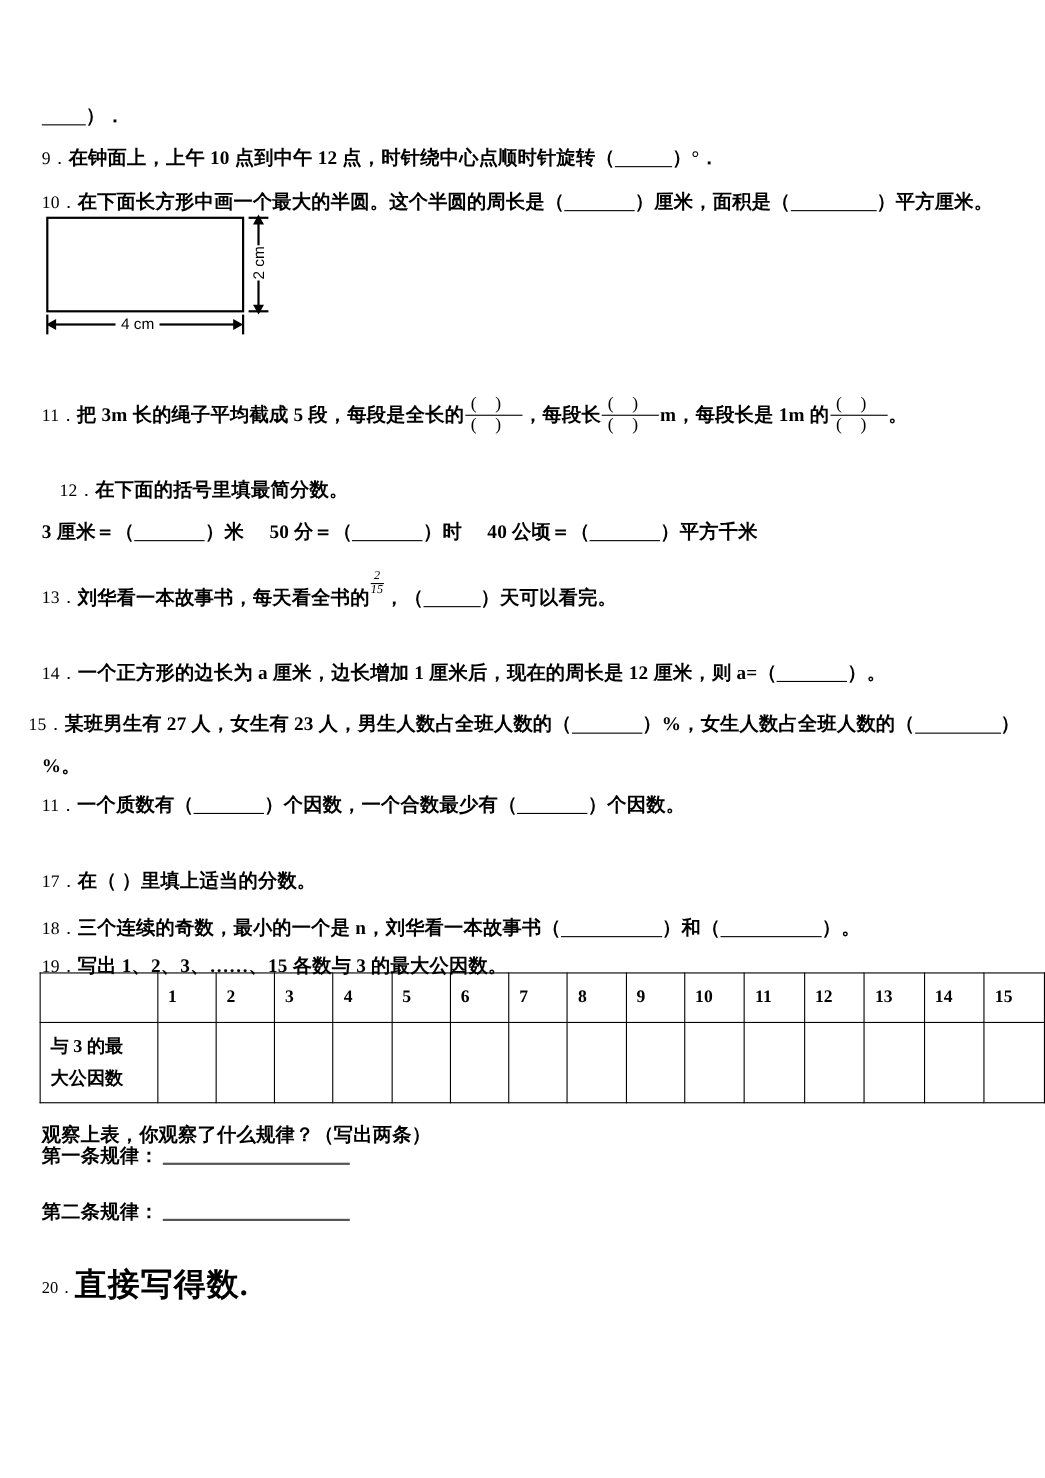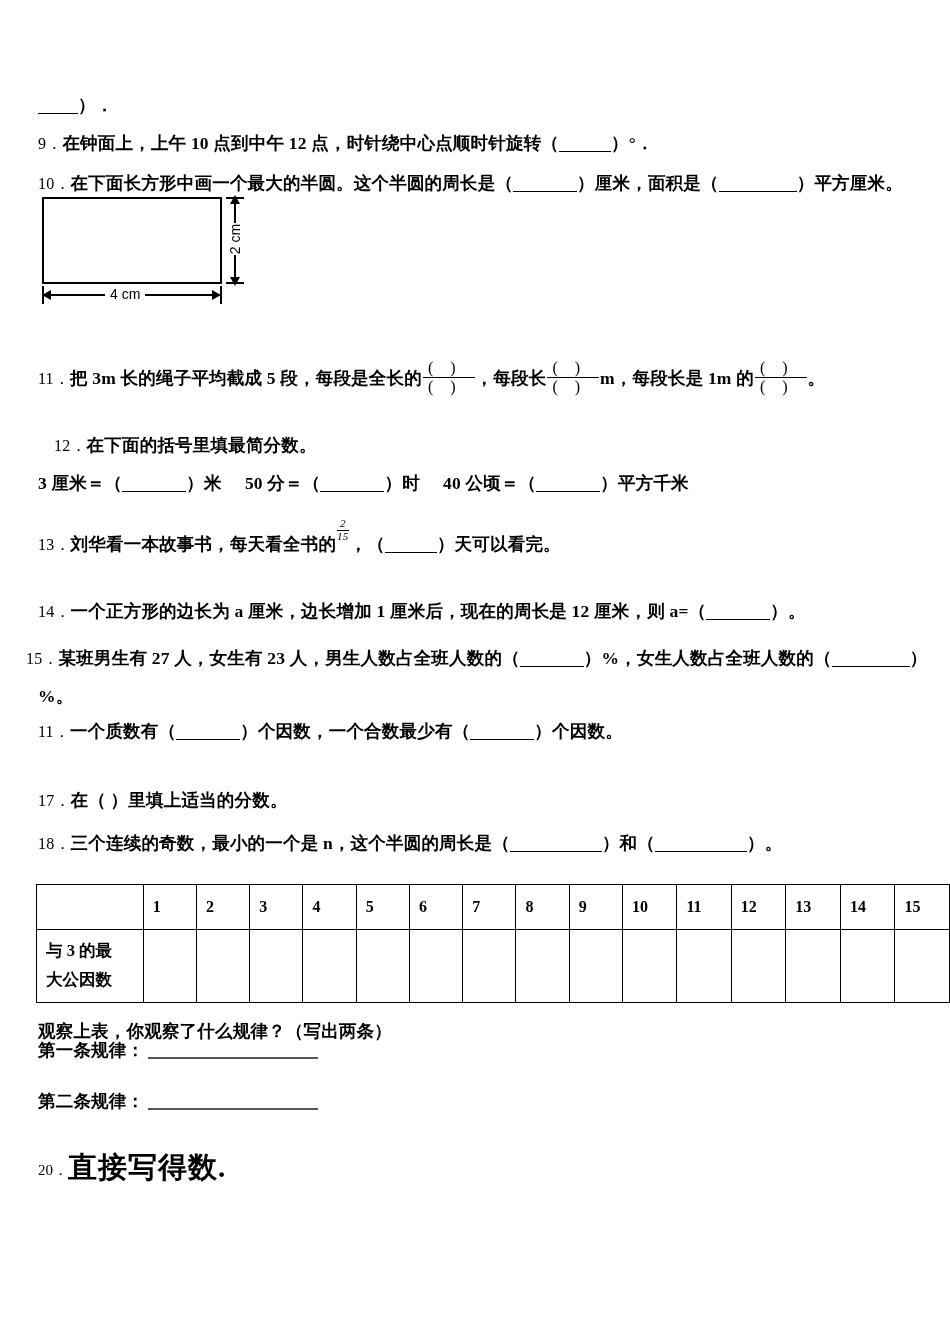--- a/index.html
+++ b/index.html
@@ -255,23 +255,26 @@
 
   <div class="q" style="left:38px; top:718px;">
     <span class="qnum">11．</span><span><span>一个质数有（</span><span class="blank b-md"></span><span>）个因数，一个合数最少有（</span><span class="blank b-md"></span><span>）个因数。</span></span>
   </div>
 
   <div class="q" style="left:38px; top:755px;margin-top:32px;">
     <span class="qnum">17．</span><span>在（ ）里填上适当的分数。</span>
   </div>
 
   <div class="q" style="left:38px; top:830px;">
-    <span class="qnum">18．</span><span><span>三个连续的奇数，最小的一个是 </span><span class="num">n</span><span>，这个半圆的周长是（</span><span class="blank b-xl"></span><span>）和（</span><span class="blank b-xl"></span><span>）。</span></span>
-  </div>
-
+    <span class="qnum">18．</span><span><span>三个连续的奇数，最小的一个是 </span><span class="num">n</span><span>，刘华看一本故事书（</span><span class="blank b-xl"></span><span>）和（</span><span class="blank b-xl"></span><span>）。</span></span>
+  </div>
+
+  <div class="q" style="left:38px; top:865px;">
+    <span class="qnum">19．</span><span><span>写出 </span><span class="num">1、2、3、……、15</span><span> 各数与 3 的最大公因数。</span></span>
+  </div>
 
   <div class="tbl-wrap" style="left:36px; top:884px;">
     <table class="gcd">
       <thead>
         <tr>
           <th class="lbl"></th>
           <th class="colh">1</th>
           <th class="colh">2</th>
           <th class="colh">3</th>
           <th class="colh">4</th>

